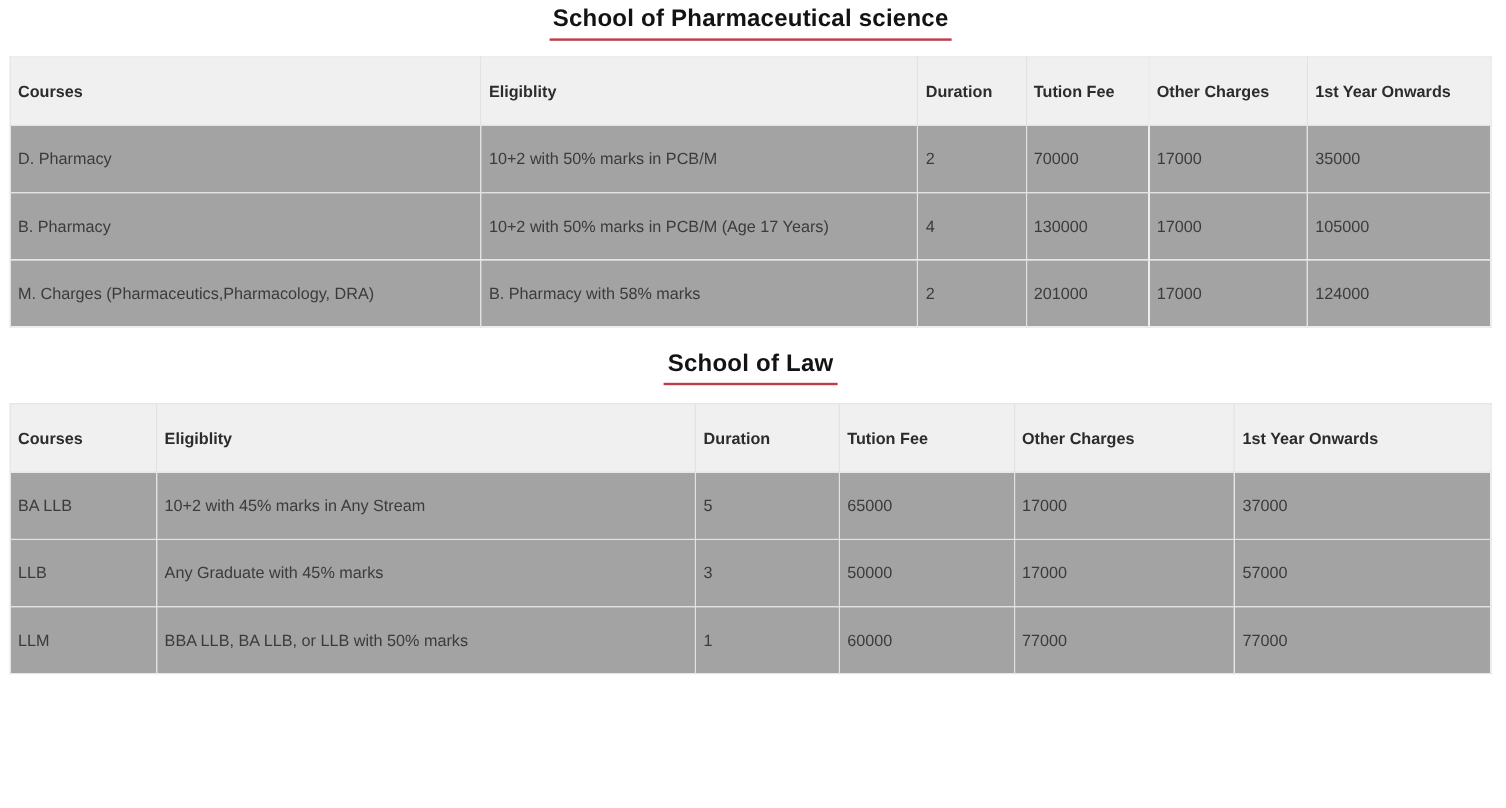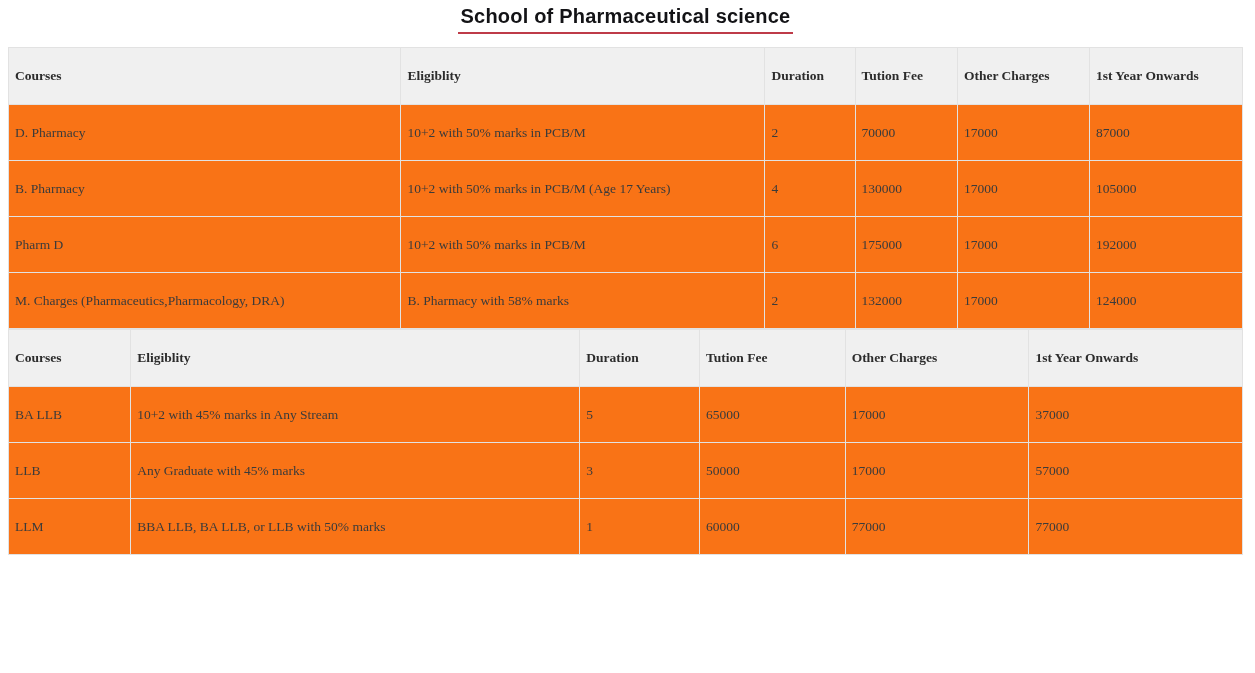--- a/index.html
+++ b/index.html
@@ -26,39 +26,38 @@
     color: #131316;
     letter-spacing: 0.2px;
     border-bottom: 2px solid #be3b48;
     padding: 0 3px 4px 3px;
   }
 
   table.fees-table {
     width: 100%;
     border-collapse: collapse;
     table-layout: fixed;
-    font-family: Liberation Serif, serif;
   }
   th, td {
     border: 1px solid #e2e2e2;
     text-align: left;
     vertical-align: middle;
     padding: 4px 8px 4px 6px;
     font-size: 13.5px;
     overflow: hidden;
     white-space: nowrap;
   }
   th {
     background: #f0f0f0;
     font-weight: 700;
     color: #2c2c2c;
     height: 57px;
   }
   td {
-    background: #f97316;
+    background: #a3a3a3;
     color: #3b3b3b;
     height: 56px;
   }
 
   
   .section-0 th:nth-child(1) { width: 31.8%; }
   .section-0 th:nth-child(2) { width: 29.5%; }
   .section-0 th:nth-child(3) { width: 7.3%;  }
   .section-0 th:nth-child(4) { width: 8.3%;  }
   .section-0 th:nth-child(5) { width: 10.7%; }
@@ -90,51 +89,46 @@
             <th>1st Year Onwards</th>
           </tr>
       </thead>
       <tbody>
           <tr>
             <td>D. Pharmacy</td>
             <td>10+2 with 50% marks in PCB/M</td>
             <td>2</td>
             <td>70000</td>
             <td>17000</td>
-            <td>87000</td>
+            <td>35000</td>
           </tr>
           <tr>
             <td>B. Pharmacy</td>
             <td>10+2 with 50% marks in PCB/M (Age 17 Years)</td>
             <td>4</td>
             <td>130000</td>
             <td>17000</td>
             <td>105000</td>
           </tr>
           <tr>
-            <td>Pharm D</td>
-            <td>10+2 with 50% marks in PCB/M</td>
-            <td>6</td>
-            <td>175000</td>
-            <td>17000</td>
-            <td>192000</td>
-          </tr>
-          <tr>
             <td>M. Charges (Pharmaceutics,Pharmacology, DRA)</td>
             <td>B. Pharmacy with 58% marks</td>
             <td>2</td>
-            <td>132000</td>
+            <td>201000</td>
             <td>17000</td>
             <td>124000</td>
           </tr>
         </tbody>
     </table>
   </section>
 
   <section class="section section-1">
+    <div class="title-wrap">
+      <span class="title-text">School of Law</span>
+    </div>
     <table class="fees-table">
       <thead>
         <tr class="header-row">
             <th>Courses</th>
             <th>Eligiblity</th>
             <th>Duration</th>
             <th>Tution Fee</th>
             <th>Other Charges</th>
             <th>1st Year Onwards</th>
           </tr>

